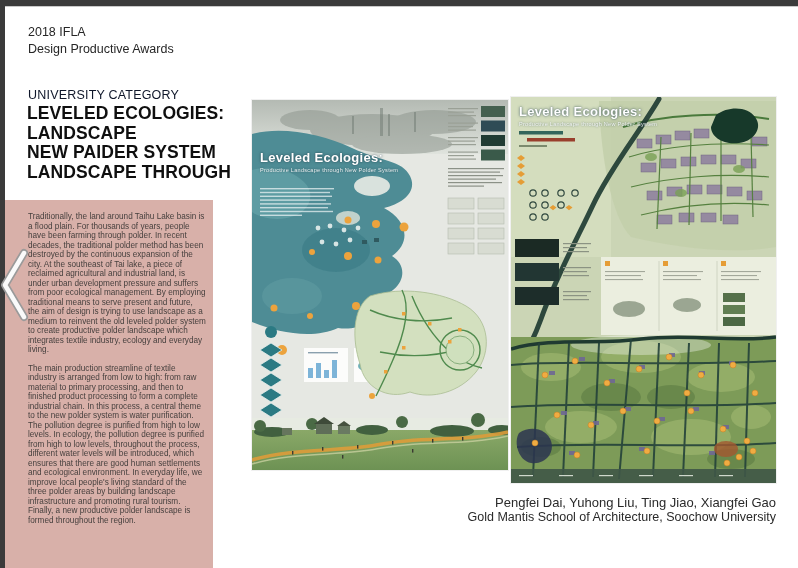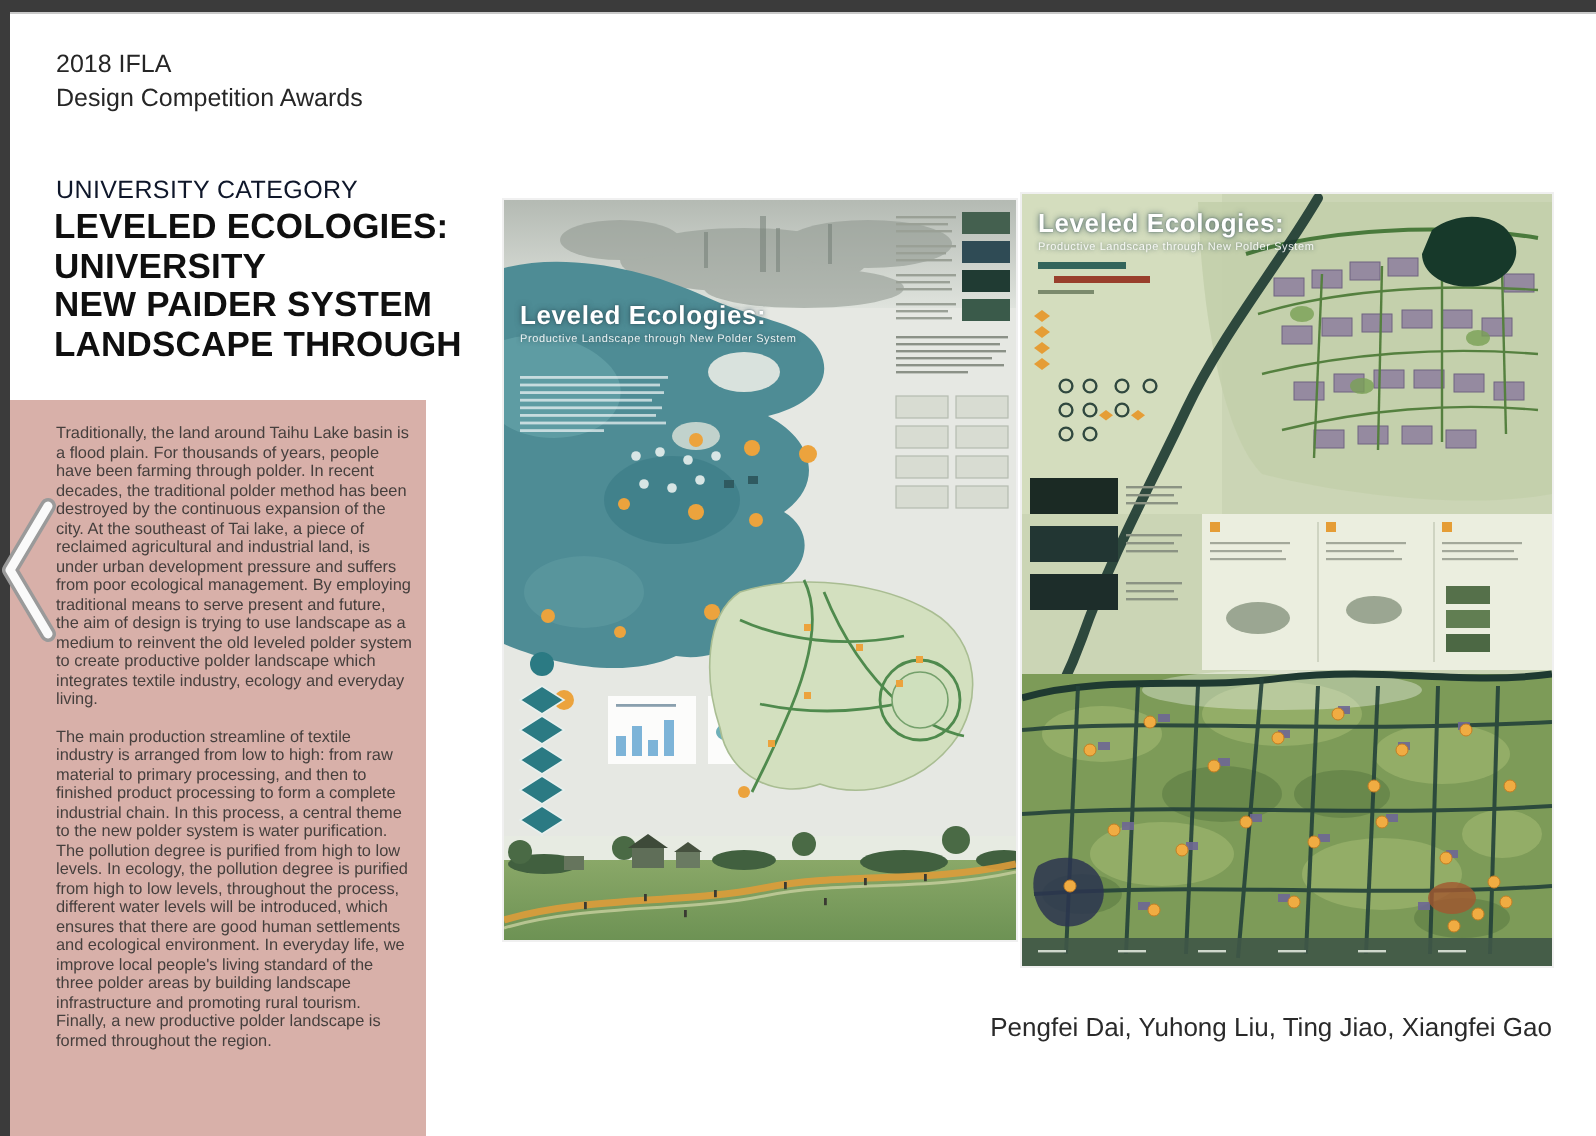--- a/index.html
+++ b/index.html
@@ -24,42 +24,42 @@
   .poster svg{display:block;}
   .poster-left{left:252px;top:100px;width:256px;height:370px;}
   .poster-right{left:511px;top:97px;width:265px;height:386px;}
   .ptitle{position:absolute;left:8px;font-size:13px;font-weight:bold;color:#ffffff;
           text-shadow:0 0 3px rgba(40,70,80,.75),0 0 1px rgba(40,70,80,.6);letter-spacing:.3px;}
   .psub{position:absolute;left:8px;font-size:5.5px;color:rgba(255,255,255,.88);letter-spacing:.3px;
         text-shadow:0 0 2px rgba(40,70,80,.7);white-space:nowrap;}
   .poster-left .ptitle{top:50px;} .poster-left .psub{top:67px;}
   .poster-right .ptitle{top:7px;}  .poster-right .psub{top:24px;}
 
-  .credits{position:absolute;top:506px;right:22px;text-align:right;color:#2a2a2a;}
+  .credits{position:absolute;top:495px;right:22px;text-align:right;color:#2a2a2a;}
   .credits .l1{font-size:13px;line-height:15px;}
   .credits .l2{font-size:12.5px;line-height:15px;}
 </style>
 </head>
 <body>
 
 <div class="stage">
 
   <div class="top-edge"></div>
   <div class="left-edge"></div>
 
   <div class="header">
     <div>2018 IFLA</div>
-    <div>Design Competition Awards</div>
+    <div>Design Productive Awards</div>
   </div>
 
   <div class="category">UNIVERSITY CATEGORY</div>
 
   <div class="title">
     <div>LEVELED ECOLOGIES:</div>
-    <div>UNIVERSITY</div>
+    <div>LANDSCAPE</div>
     <div>NEW PAIDER SYSTEM</div>
     <div>LANDSCAPE THROUGH</div>
   </div>
 
   <div class="desc">
     <p>Traditionally, the land around Taihu Lake basin is a flood plain. For thousands of years, people have been farming through polder. In recent decades, the traditional polder method has been destroyed by the continuous expansion of the city. At the southeast of Tai lake, a piece of reclaimed agricultural and industrial land, is under urban development pressure and suffers from poor ecological management. By employing traditional means to serve present and future, the aim of design is trying to use landscape as a medium to reinvent the old leveled polder system to create productive polder landscape which integrates textile industry, ecology and everyday living.</p>
     <p>The main production streamline of textile industry is arranged from low to high: from raw material to primary processing, and then to finished product processing to form a complete industrial chain. In this process, a central theme to the new polder system is water purification. The pollution degree is purified from high to low levels. In ecology, the pollution degree is purified from high to low levels, throughout the process, different water levels will be introduced, which ensures that there are good human settlements and ecological environment. In everyday life, we improve local people's living standard of the three polder areas by building landscape infrastructure and promoting rural tourism. Finally, a new productive polder landscape is formed throughout the region.</p>
   </div>
 
   <button class="prev" aria-label="previous page">
@@ -467,15 +467,16 @@
             <rect x="208" y="378" width="14" height="1.2"></rect>
         </g>
       </g>
     </svg>
     <div class="ptitle">Leveled Ecologies:</div>
     <div class="psub">Productive Landscape through New Polder System</div>
   </div>
 
   <div class="credits">
     <div class="l1">Pengfei Dai, Yuhong Liu, Ting Jiao, Xiangfei Gao</div>
+    <div class="l2">Gold Mantis School of Architecture, Soochow University</div>
   </div>
 
 </div>
 
 </body></html>

